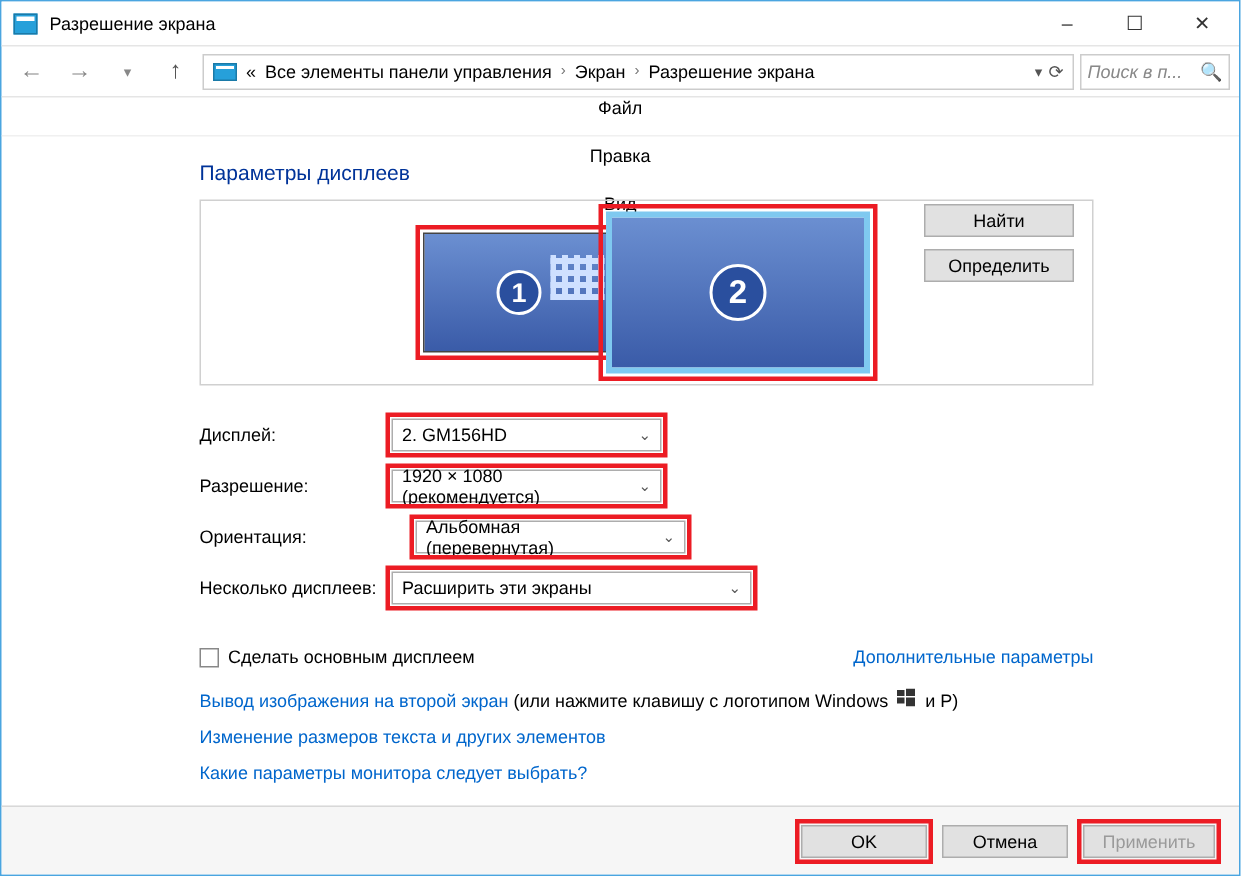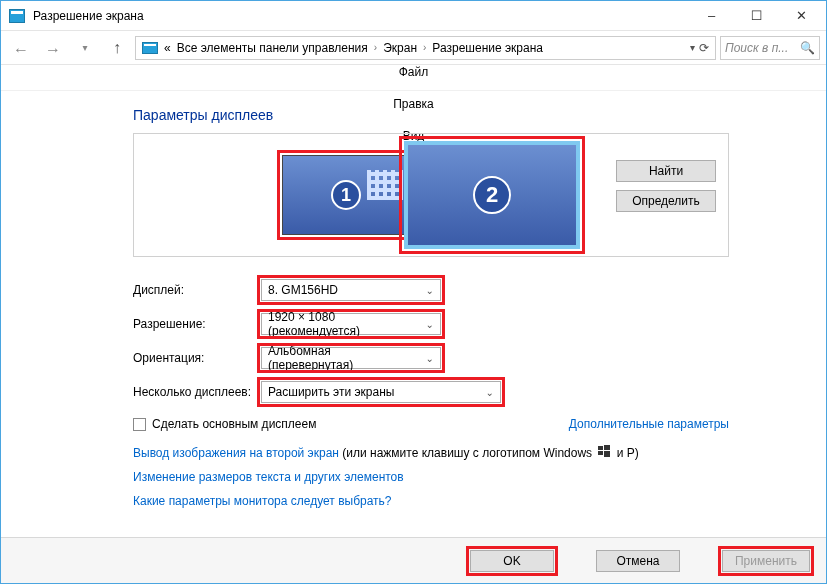--- a/index.html
+++ b/index.html
@@ -26,38 +26,38 @@
 .content { padding: 16px 20px 12px 132px; position: relative; }
 h1.page-title { font-size: 14px; color: #003399; font-weight: normal; margin-bottom: 10px; }
 .display-box { border: 1px solid #d0d0d0; height: 124px; width: 596px; display:flex; align-items:center; position:relative; padding: 0 12px; }
 .monitors-wrap { flex:1; display:flex; align-items:center; justify-content: center; gap: 0px; }
 .mon1 { width: 128px; height: 80px; background: linear-gradient(#6b8fd1,#3a5ba8); border: 1px solid #444; display:flex; align-items:center; justify-content:center; position:relative; z-index:1; }
 .mon1-grid { position:absolute; right:6px; top:14px; width:36px; height:30px; background: repeating-linear-gradient(90deg,#cfe0ff 0 4px, transparent 4px 8px), repeating-linear-gradient(0deg,#cfe0ff 0 4px, transparent 4px 8px); }
 .mon-number { width: 30px; height: 30px; border-radius: 50%; background: #2a4f9e; border:2px solid #fff; color:#fff; font-size:18px; font-weight:bold; display:flex; align-items:center; justify-content:center; }
 .mon2 { width: 176px; height: 108px; background: linear-gradient(#6b8fd1,#3a5ba8); border: 4px solid #7fc9f0; display:flex; align-items:center; justify-content:center; position:relative; margin-left:-6px; z-index:2; }
 .mon2 .mon-number { width:38px; height:38px; font-size:22px;}
 .hl-red-block { outline: 3px solid #ec1c24; outline-offset: 2px; }
-.side-buttons { position:absolute; right: 12px; top: 26px; display:flex; flex-direction:column; gap: 8px; }
+.side-buttons { position:absolute; right: 12px; top: 2px; display:flex; flex-direction:column; gap: 8px; }
 .btn { min-width: 100px; height: 22px; background:#e1e1e1; border:1px solid #adadad; display:flex; align-items:center; justify-content:center; padding: 0 12px; cursor:default;}
 .form-rows { margin-top: 18px; }
 .form-row { display:flex; align-items:center; min-height: 30px; margin-bottom: 4px; }
 .form-label { width: 128px; color:#000; }
 .select { height: 22px; border:1px solid #adadad; background:#fff; display:flex; align-items:center; padding: 0 6px; min-width:180px; position:relative; }
 .select .caret { margin-left:auto; color:#555; font-size:10px; padding-left:8px;}
 .hl-red-sel { outline: 3px solid #ec1c24; outline-offset: 1px; }
-.checkbox-row { margin-top: 10px; display:flex; align-items:center; width:596px;justify-content:center;}
+.checkbox-row { margin-top: 24px; display:flex; align-items:center; width:596px;justify-content:center;}
 .checkbox-row .cb { width:13px; height:13px; border:1px solid #888; margin-right:6px; background:#fff;}
 .linkish { color: #0066cc; }
 .adv-link { margin-left:auto; }
 .links-block { margin-top: 14px; display:flex; flex-direction:column; gap: 10px; width:600px;}
 .inline-text { color:#000;text-align:center; }
 .win-logo { display:inline-block; width:12px; height:12px; position:relative; margin: 0 3px; }
 .win-logo svg { display:block; }
 .footer { position:absolute; bottom:0; left:0; right:0; height:46px; border-top:1px solid #d8d8d8; display:flex; align-items:center; justify-content:flex-end; gap: 10px; padding: 0 16px; background:#f0f0f0a0;}
-.footer .btn { min-width: 84px; margin-left: 32px; }
+.footer .btn { min-width: 84px; }
 .btn.disabled { color:#9a9a9a; }
 </style>
 </head>
 <body>
 
 <div class="titlebar">
   <div class="app-icon"></div>
   <div class="title">Разрешение экрана</div>
   <div class="win-controls">
     <div class="win-btn">–</div>
@@ -114,34 +114,34 @@
     <div class="side-buttons">
       <div class="btn">Найти</div>
       <div class="btn">Определить</div>
     </div>
   </div>
 
   <div class="form-rows">
     <div class="form-row">
       <div class="form-label">Дисплей:</div>
       <div class="select hl-red-sel" style="width:180px;">
-        <span>8. GM156HD</span>
+        <span>2. GM156HD</span>
         <span class="caret">⌄</span>
       </div>
     </div>
     <div class="form-row">
       <div class="form-label">Разрешение:</div>
       <div class="select hl-red-sel" style="width:168px;">
         <span>1920 × 1080 (рекомендуется)</span>
         <span class="caret">⌄</span>
       </div>
     </div>
     <div class="form-row">
       <div class="form-label">Ориентация:</div>
-      <div class="select hl-red-sel" style="width:180px;">
+      <div class="select hl-red-sel" style="width:180px;margin-left:16px;">
         <span>Альбомная (перевернутая)</span>
         <span class="caret">⌄</span>
       </div>
     </div>
     <div class="form-row">
       <div class="form-label">Несколько дисплеев:</div>
       <div class="select hl-red-sel" style="width:240px;">
         <span>Расширить эти экраны</span>
         <span class="caret">⌄</span>
       </div>

